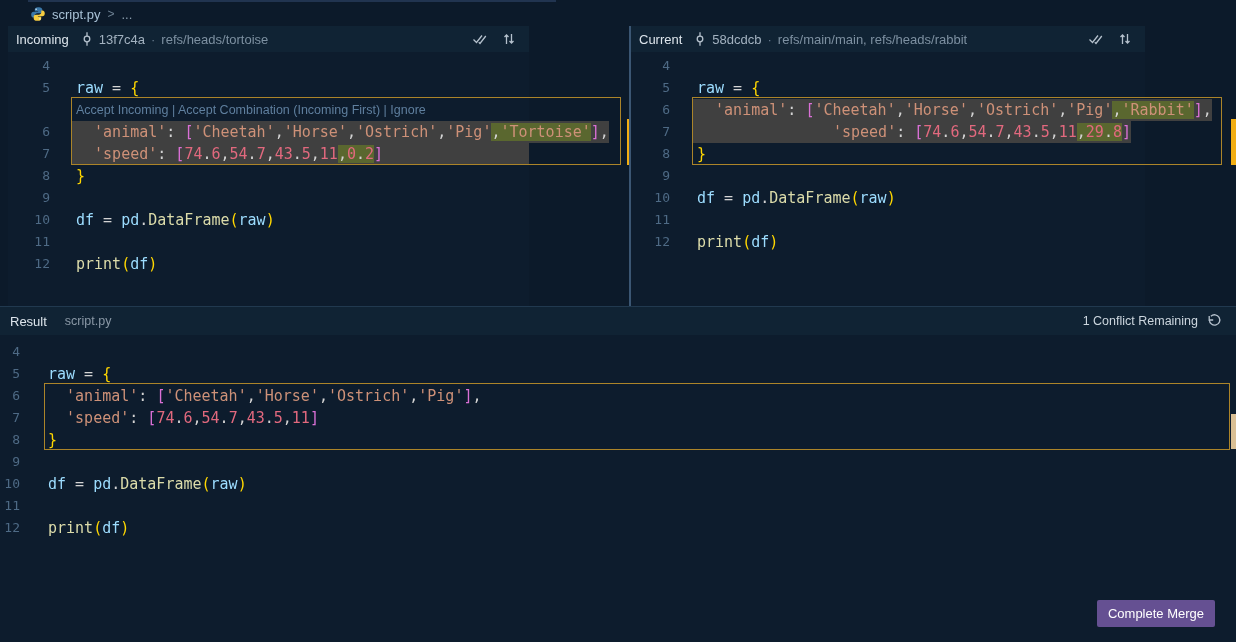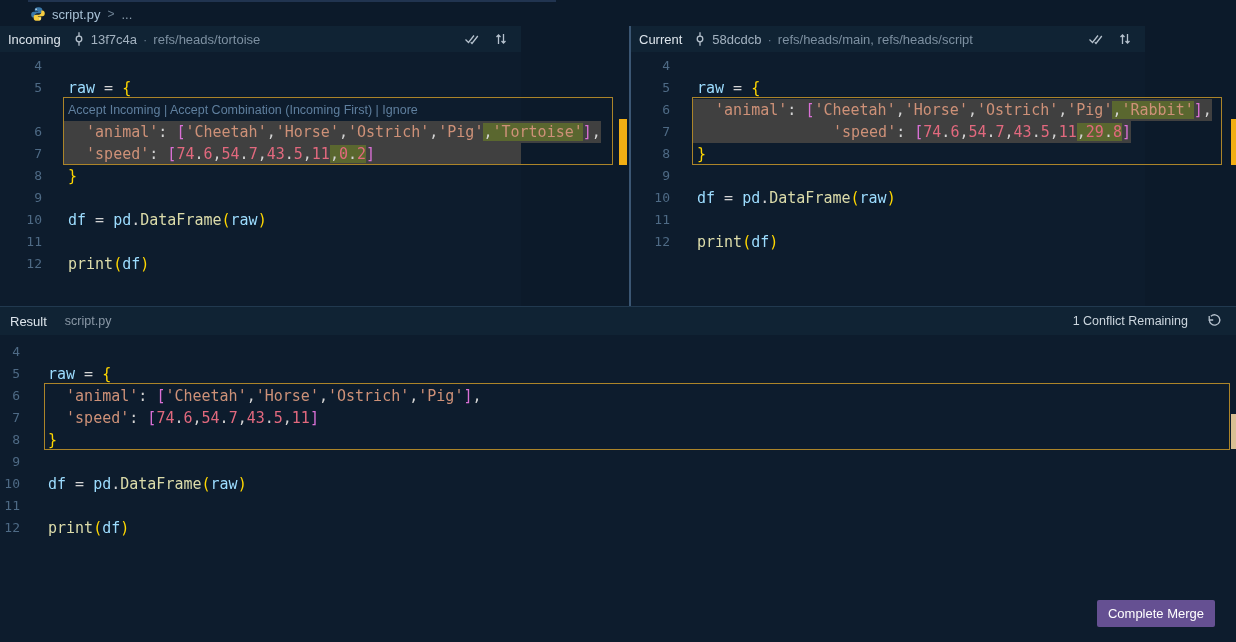--- a/index.html
+++ b/index.html
@@ -12,21 +12,21 @@
   
   .tab-strip { position:absolute; left:28px; top:0; width:528px; height:2px; background:#213450; }
   .breadcrumb { position:absolute; left:0; top:2px; width:1236px; height:24px;
     display:flex; align-items:center; padding-left:30px; background:#0c1a2a; font-size:13px; }
   .breadcrumb .py-icon { width:16px; height:16px; margin-right:6px; display:inline-flex; }
   .bc-file { color:#a9c2d6; }
   .bc-chev { color:#6d8093; margin:0 7px; font-size:12px; }
   .bc-more { color:#8a9cac; }
   
   .pane { position:absolute; top:26px; height:280px; background:#0d1c2d; }
-  .pane-incoming { left:0; width:521px; }
+  .pane-incoming { left:8px; width:521px; }
   .pane-current  { left:631px; width:514px; }
   .sash-v { position:absolute; left:629px; top:26px; width:2px; height:280px; background:#3b5673; }
   .pane-header { height:26px; display:flex; align-items:center; background:#102334;
     padding:0 12px 0 8px; font-size:13px; white-space:nowrap; }
   .ph-label { color:#dde5ec; margin-right:10px; }
   .git-icon, .hdr-ico { display:inline-flex; width:16px; height:16px; }
   .git-icon { margin-right:4px; }
   .ph-hash { color:#a3b2c0; margin-right:6px; }
   .ph-dot  { color:#69records7; color:#697d8f; margin-right:6px; }
   .ph-refs { color:#7d90a1; }
@@ -54,21 +54,21 @@
   .marker { position:absolute; }
   .marker-incoming { left:619px; top:93px; width:8px; height:46px; background:#f2ae13; }
   .marker-current  { left:600px; top:93px; width:5px; height:46px; background:#f2ae13; }
   .marker-result   { left:1231px; top:107px; width:5px; height:35px; background:#d9bf94; }
   
   .result-section { position:absolute; left:0; top:306px; width:1236px; height:336px;
     background:#0d1c2d; border-top:1px solid #21394f; }
   .result-header { height:28px; display:flex; align-items:center; background:#102334;
     padding:0 14px 0 10px; font-size:13px;justify-content:center; }
   .rh-file { color:#8a98a6; margin-left:8px; font-size:12.5px; }
-  .rh-right { margin-left:auto; display:flex; align-items:center; gap:18px; }
+  .rh-right { margin-left:auto; display:flex; align-items:center; gap:8px; }
   .rh-status { color:#ccd6de; font-size:12.5px; }
   .result-section .code-rows { padding-top:6px; }
   .result-section .gutter { width:44px; padding-right:24px; }
   .result-section .code { padding-left:4px; }
   
   .merge-btn { position:absolute; left:1097px; top:600px; width:118px; height:27px;
     background:#655092; color:#ffffff; font-size:13px; border:none; border-radius:2px;
     display:flex; align-items:center; justify-content:center; cursor:pointer;
     font-family:"Liberation Sans", sans-serif; }
   svg.ic { stroke:#b5c1cd; fill:none; stroke-width:1.3; }
@@ -141,21 +141,21 @@
   <div class="pane-header">
     <span class="ph-label">Current</span>
     <span class="git-icon">
       <svg class="ic" viewBox="0 0 16 16" width="16" height="16">
           <circle cx="8" cy="8" r="2.8"></circle>
           <path d="M8 1.2v4M8 10.8v4"></path>
         </svg>
     </span>
     <span class="ph-hash">58dcdcb</span>
     <span class="ph-dot">·</span>
-    <span class="ph-refs">refs/heads/main, refs/heads/script</span>
+    <span class="ph-refs">refs/main/main, refs/heads/rabbit</span>
     <span class="ph-icons">
       <span class="hdr-ico">
         <svg class="ic" viewBox="0 0 16 16" width="16" height="16">
             <path d="M1.5 8.5l3 3L10 4.5"></path>
             <path d="M6.8 11.2l1.2 1.3L13.8 5"></path>
           </svg>
       </span>
       <span class="hdr-ico">
         <svg class="ic" viewBox="0 0 16 16" width="16" height="16">
             <path d="M5.5 13V4M3.5 6l2-2 2 2"></path>

